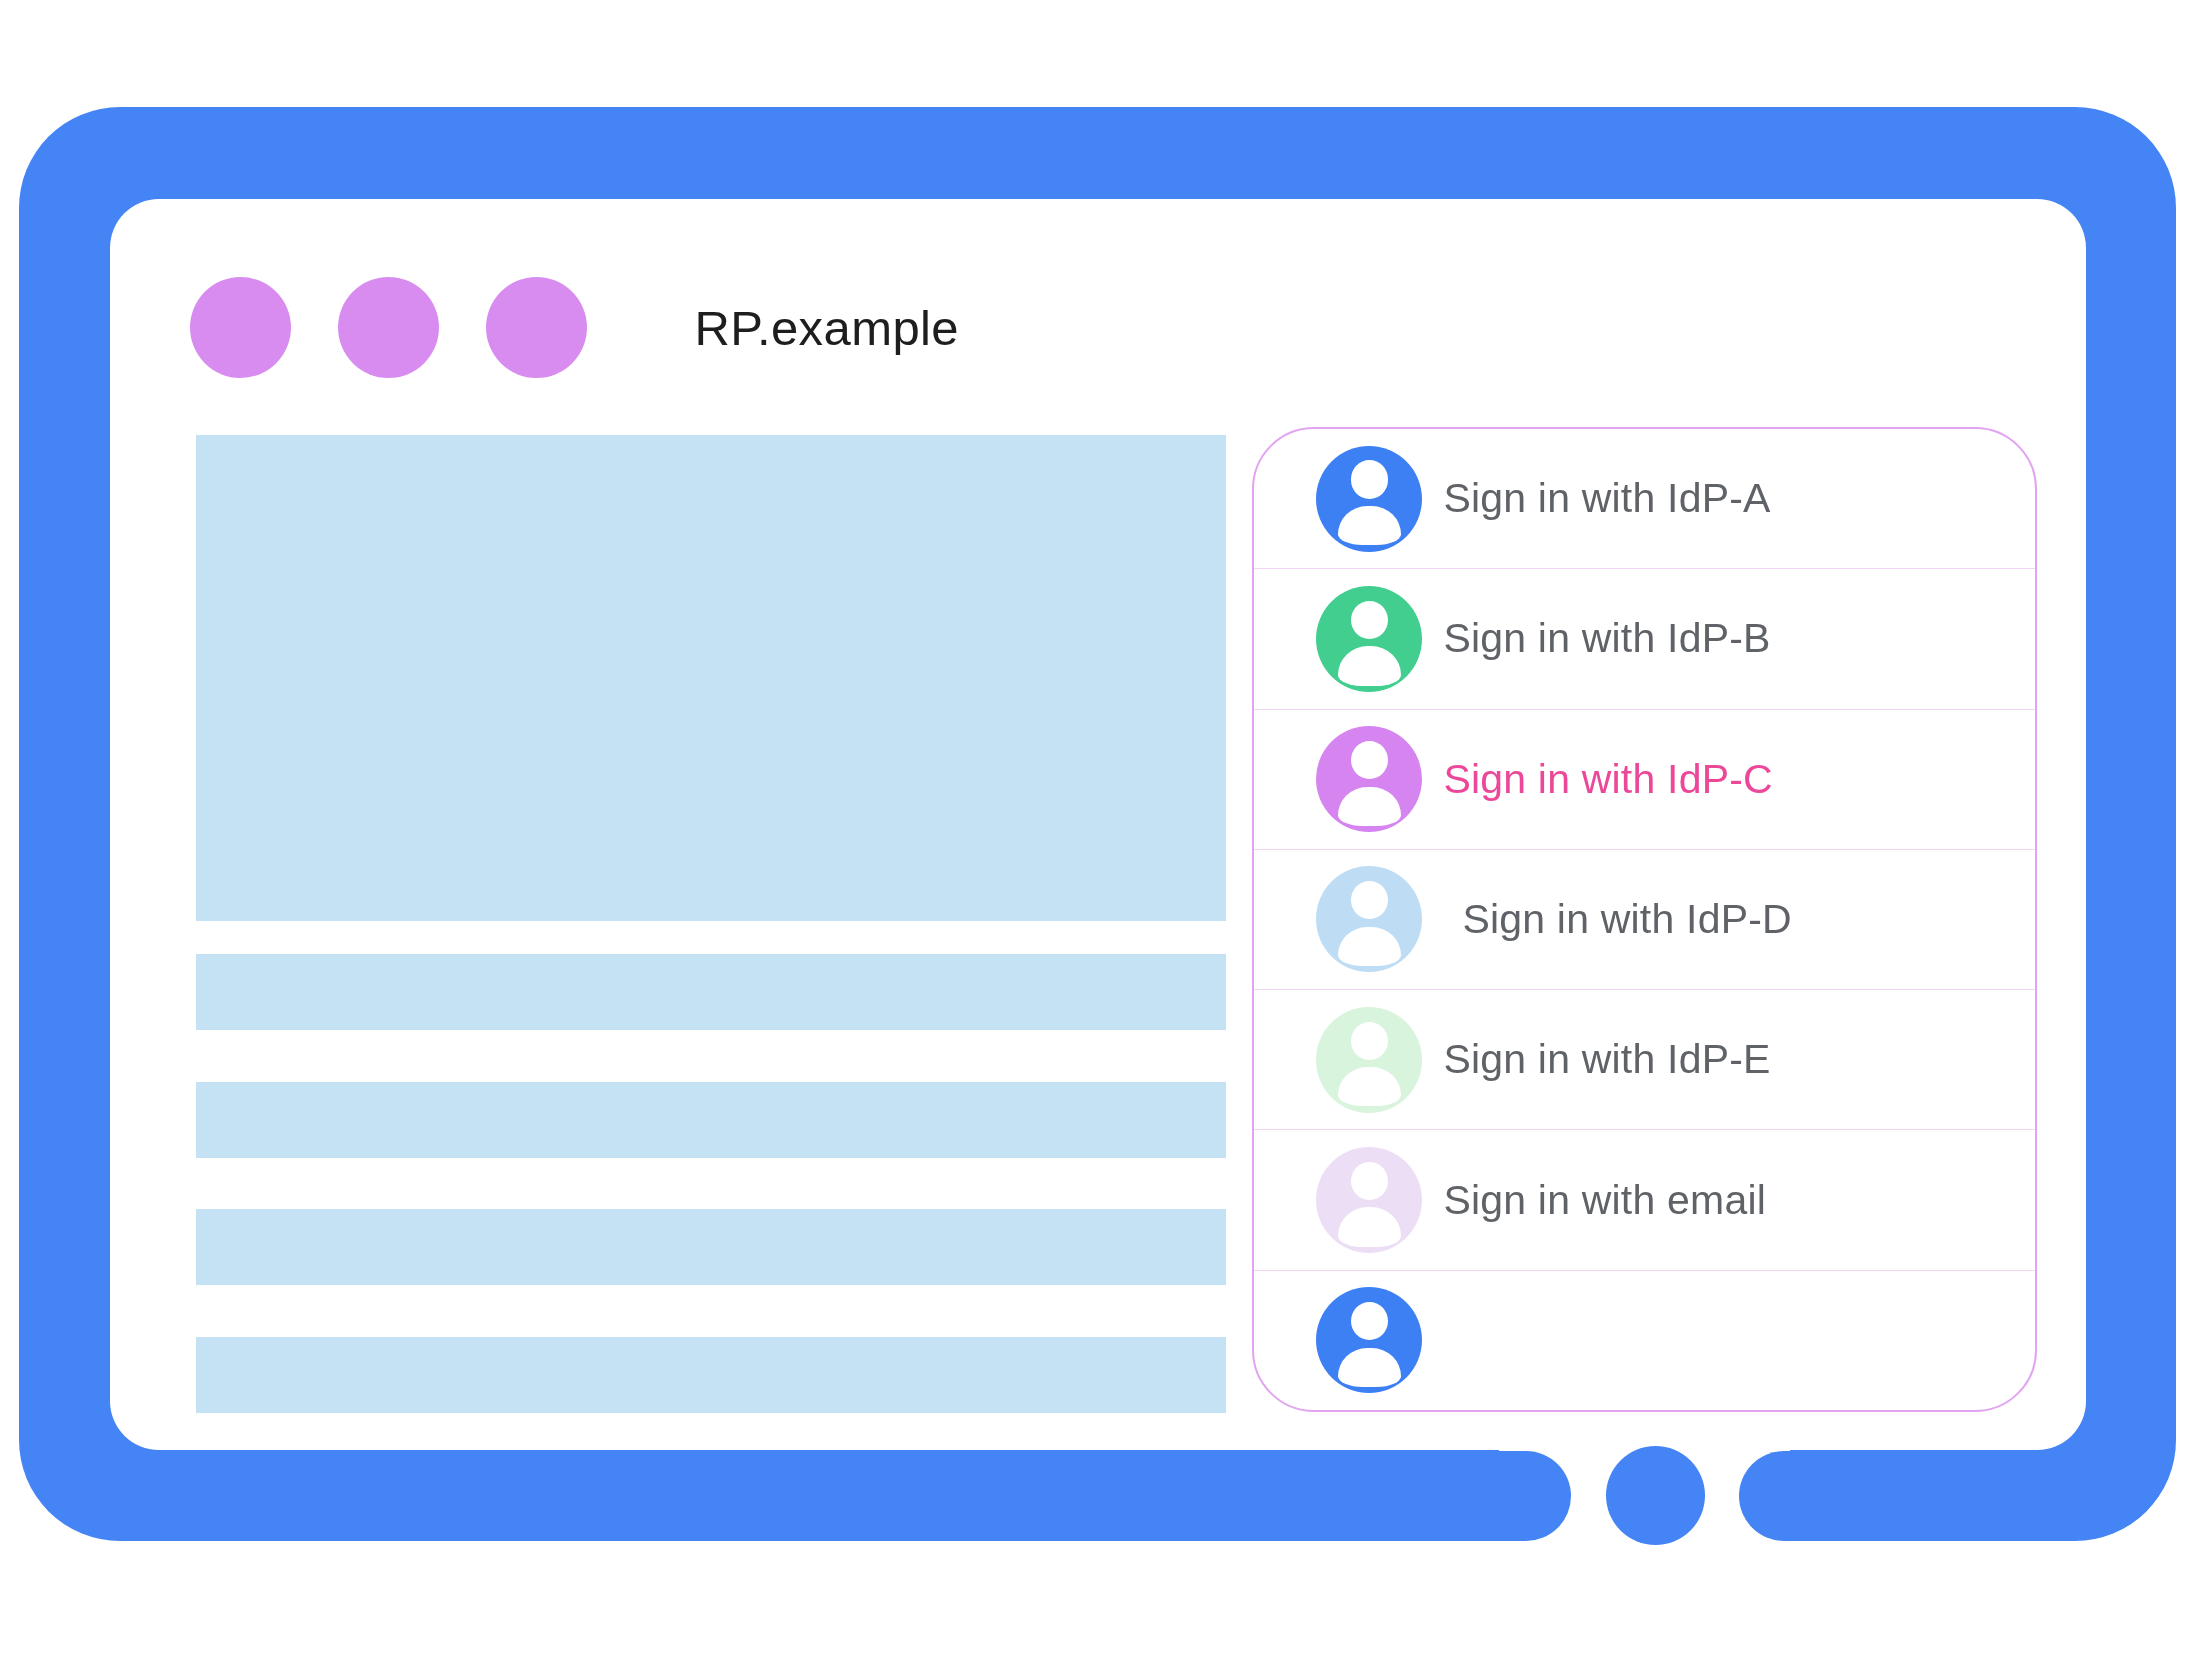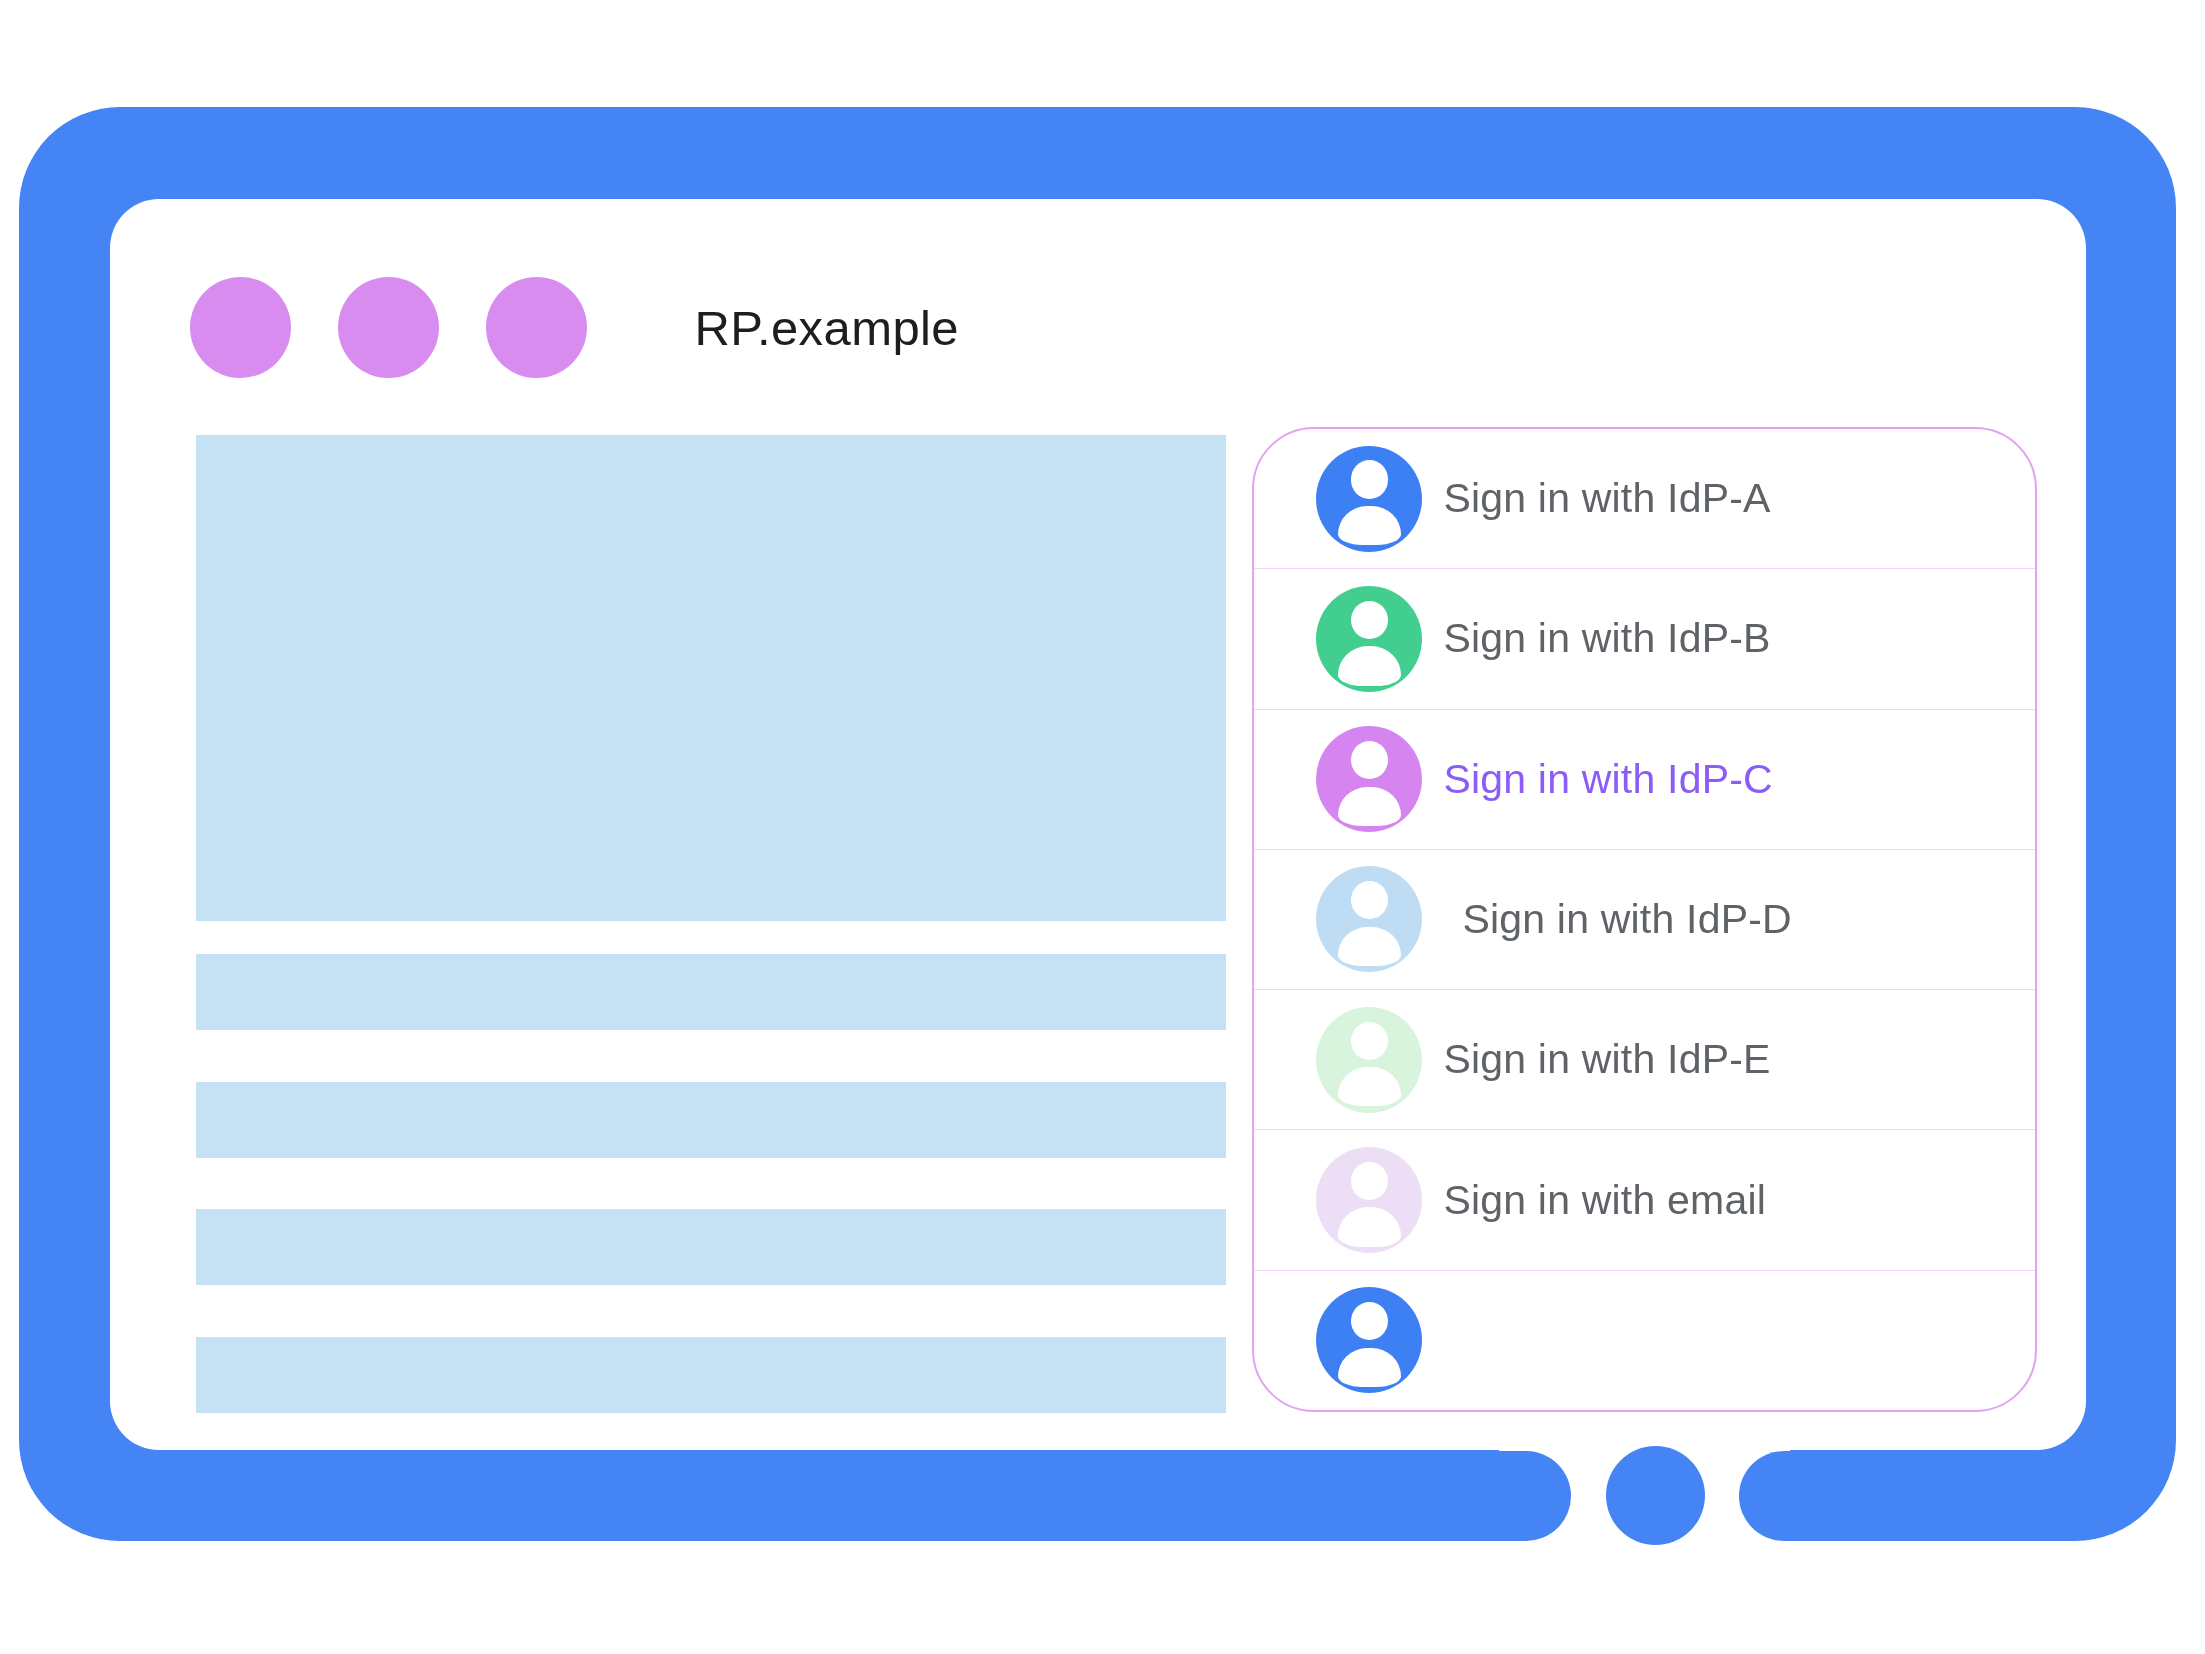--- a/index.html
+++ b/index.html
@@ -221,21 +221,21 @@
               <span class="shoulders"></span>
             </div>
             <div class="signin-label" style="color: rgb(95, 99, 104);">Sign in with IdP-B</div>
           </div>
 
           <div class="signin-row">
             <div class="avatar" style="background: rgb(214, 133, 240);">
               <span class="head"></span>
               <span class="shoulders"></span>
             </div>
-            <div class="signin-label" style="color: #8b5cf6;">Sign in with IdP-C</div>
+            <div class="signin-label" style="color: #ec4899;">Sign in with IdP-C</div>
           </div>
 
           <div class="signin-row">
             <div class="avatar" style="background: rgb(190, 221, 245);">
               <span class="head"></span>
               <span class="shoulders"></span>
             </div>
             <div class="signin-label" style="color: rgb(95, 99, 104); margin-left: 40px;">Sign in with IdP-D</div>
           </div>
 

